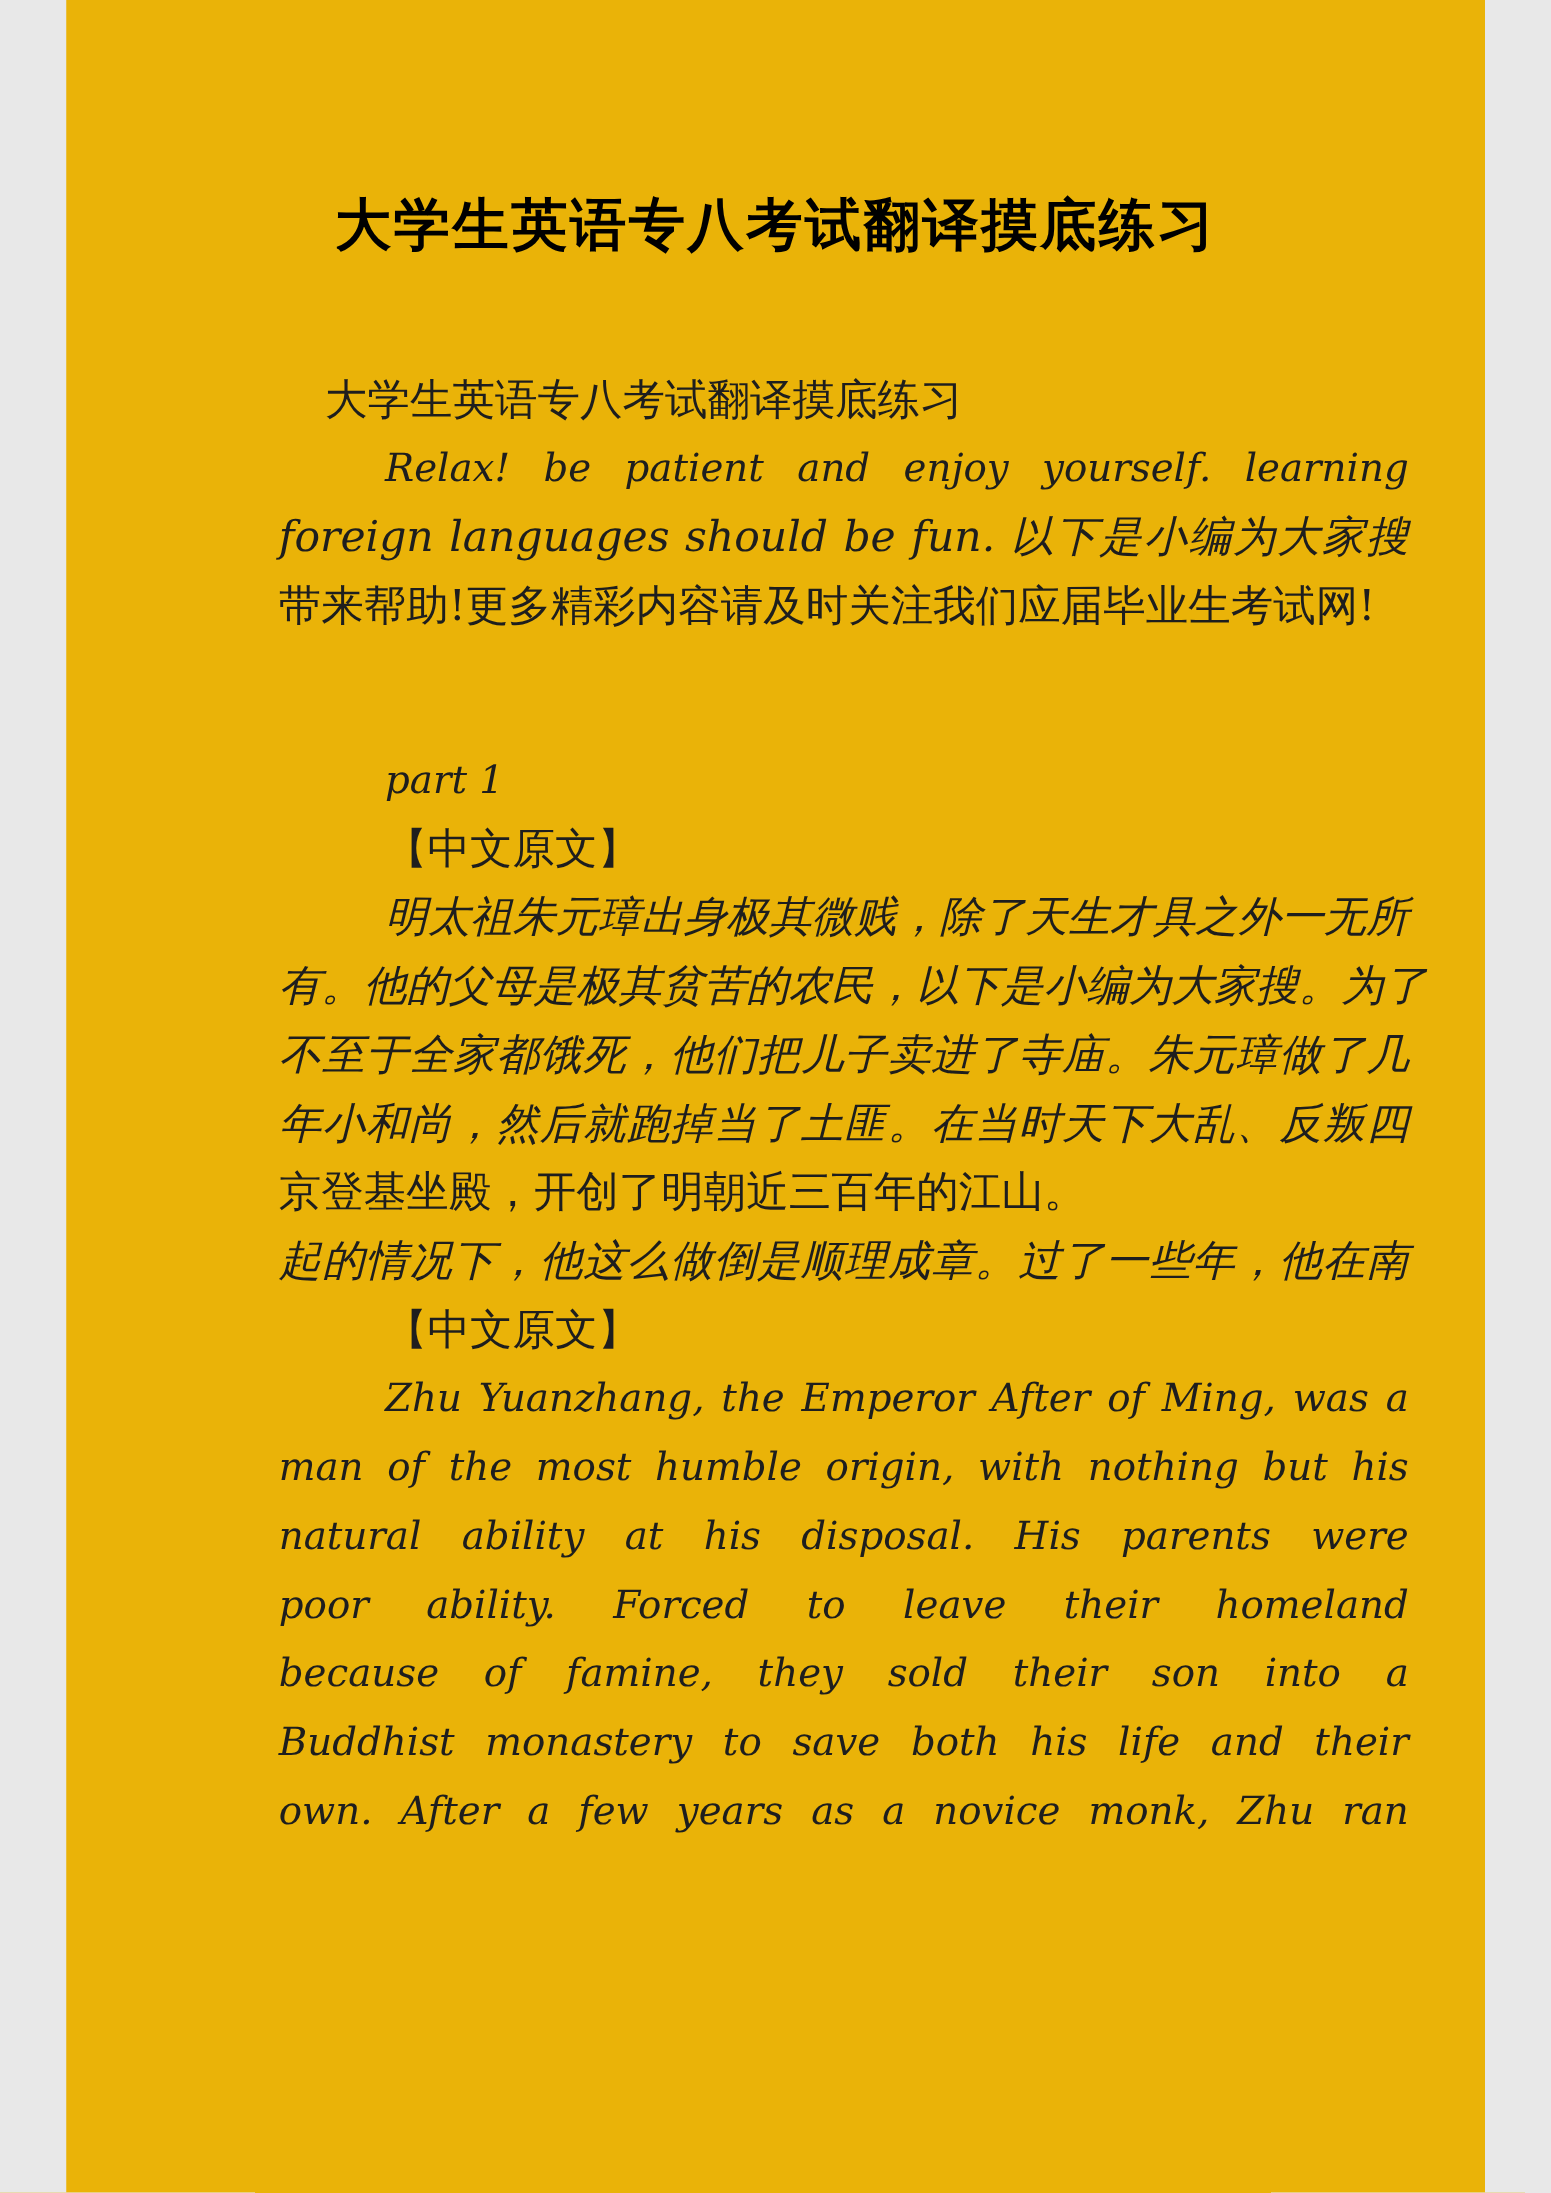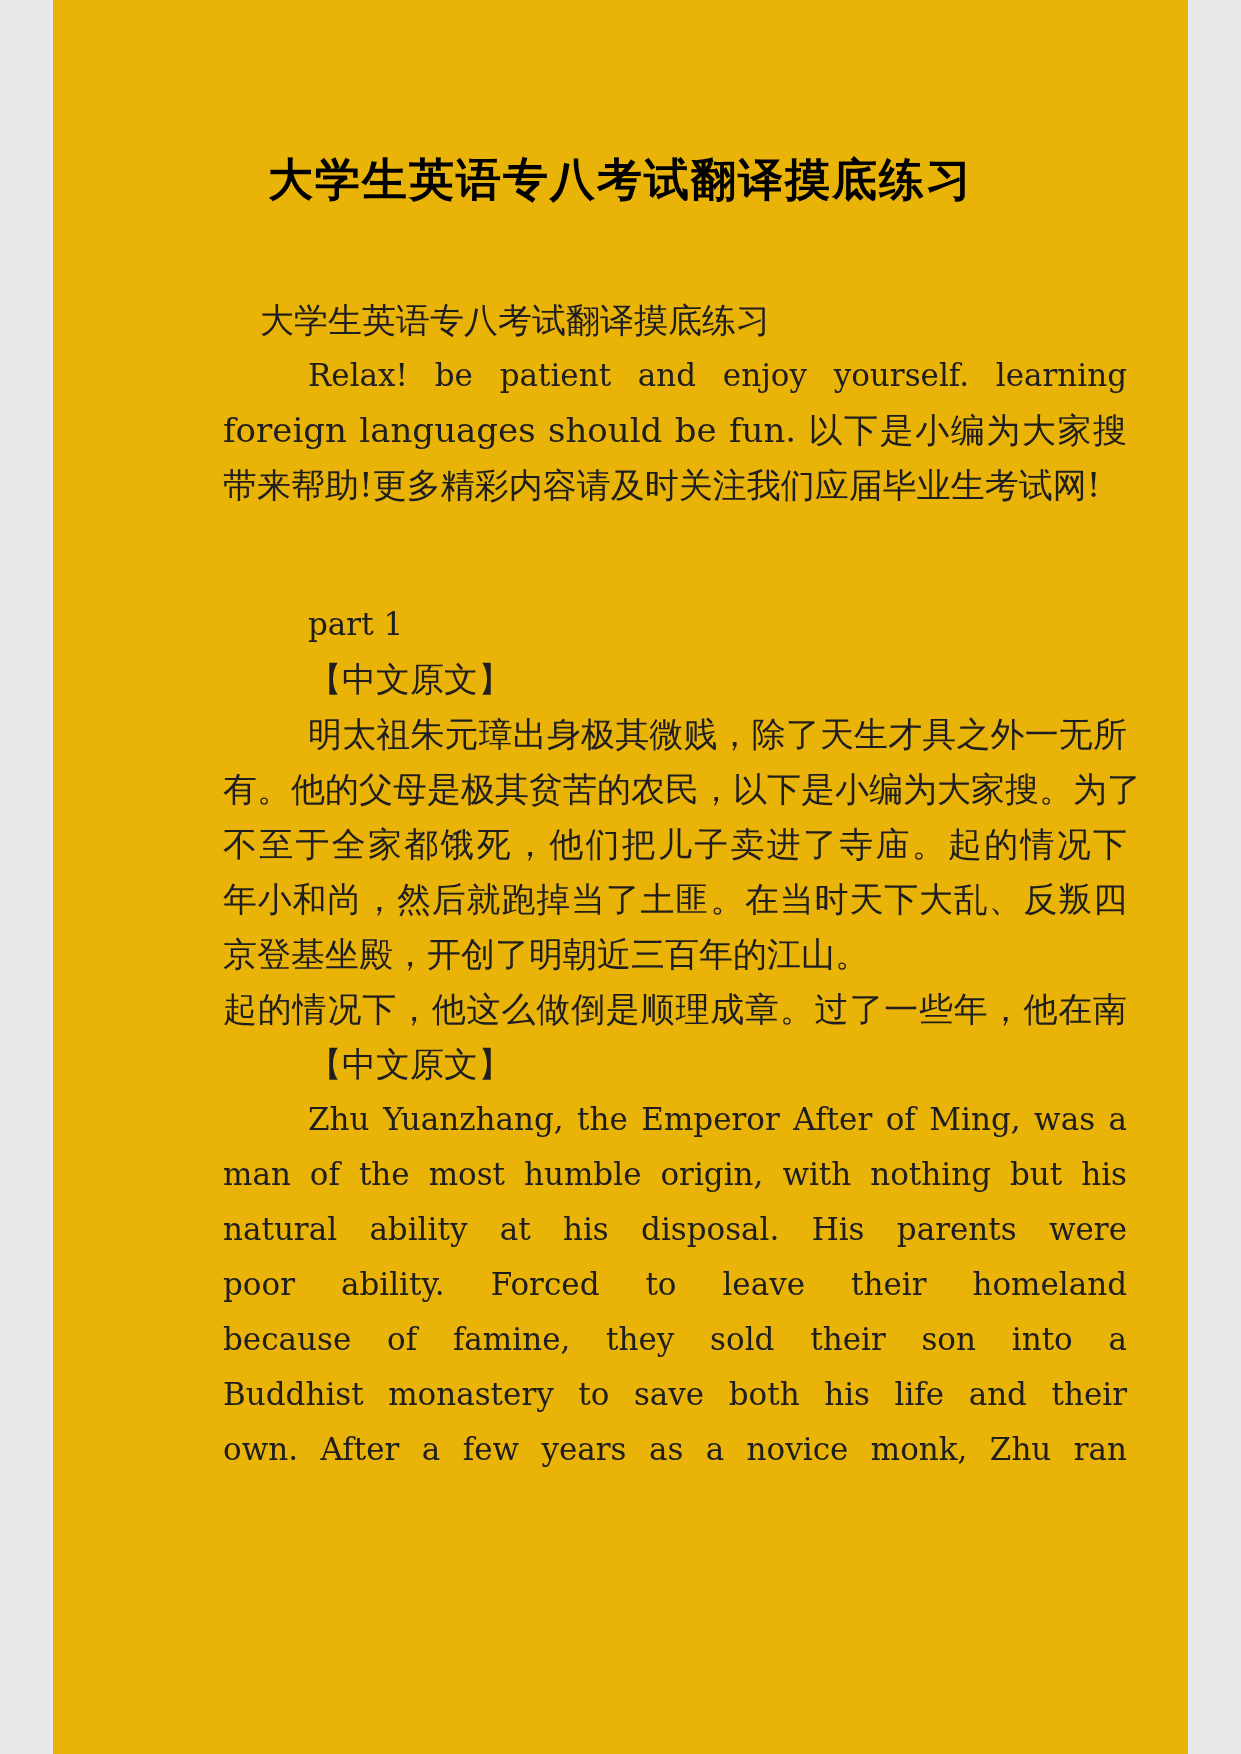--- a/index.html
+++ b/index.html
@@ -24,27 +24,27 @@
     color: #000000;
   }
   .doc-body {
     width: 904px;
     margin: 84px 0 0 170px;
     font-size: 34px;
     line-height: 55px;
     color: #1e1e1e;
   }
   .para { margin: 0; }
-  .para.gap { margin-top: 84px; }
+  .para.gap { margin-top: 84px; font-style: italic; }
   .line {
     text-align: justify;
     text-align-last: left;
     white-space: nowrap;
   }
-  .line.stretch { text-align-last: justify; }
+  .line.stretch { text-align-last: justify; font-style: italic; }
   .line.first { padding-left: 85px; }
   .line.first.small-indent { padding-left: 37px; }
   .line.latin { font-size: 31px; }
 </style>
 </head>
 <body>
 
 <div class="page">
   <h1 class="doc-title">大学生英语专八考试翻译摸底练习</h1>
   <div class="doc-body">
@@ -58,21 +58,21 @@
       </div>
       <div class="para gap">
         <div class="line first latin">part 1</div>
       </div>
       <div class="para">
         <div class="line first">【中文原文】</div>
       </div>
       <div class="para">
         <div class="line first stretch">明太祖朱元璋出身极其微贱，除了天生才具之外一无所</div>
         <div class="line stretch">有。他的父母是极其贫苦的农民，以下是小编为大家搜。为了</div>
-        <div class="line stretch">不至于全家都饿死，他们把儿子卖进了寺庙。起的情况下</div>
+        <div class="line stretch">不至于全家都饿死，他们把儿子卖进了寺庙。朱元璋做了几</div>
         <div class="line stretch">年小和尚，然后就跑掉当了土匪。在当时天下大乱、反叛四</div>
         <div class="line">京登基坐殿，开创了明朝近三百年的江山。</div>
         <div class="line stretch">起的情况下，他这么做倒是顺理成章。过了一些年，他在南</div>
       </div>
       <div class="para">
         <div class="line first">【中文原文】</div>
       </div>
       <div class="para">
         <div class="line first stretch latin">Zhu Yuanzhang, the Emperor After of Ming, was a</div>
         <div class="line stretch latin">man of the most humble origin, with nothing but his</div>

